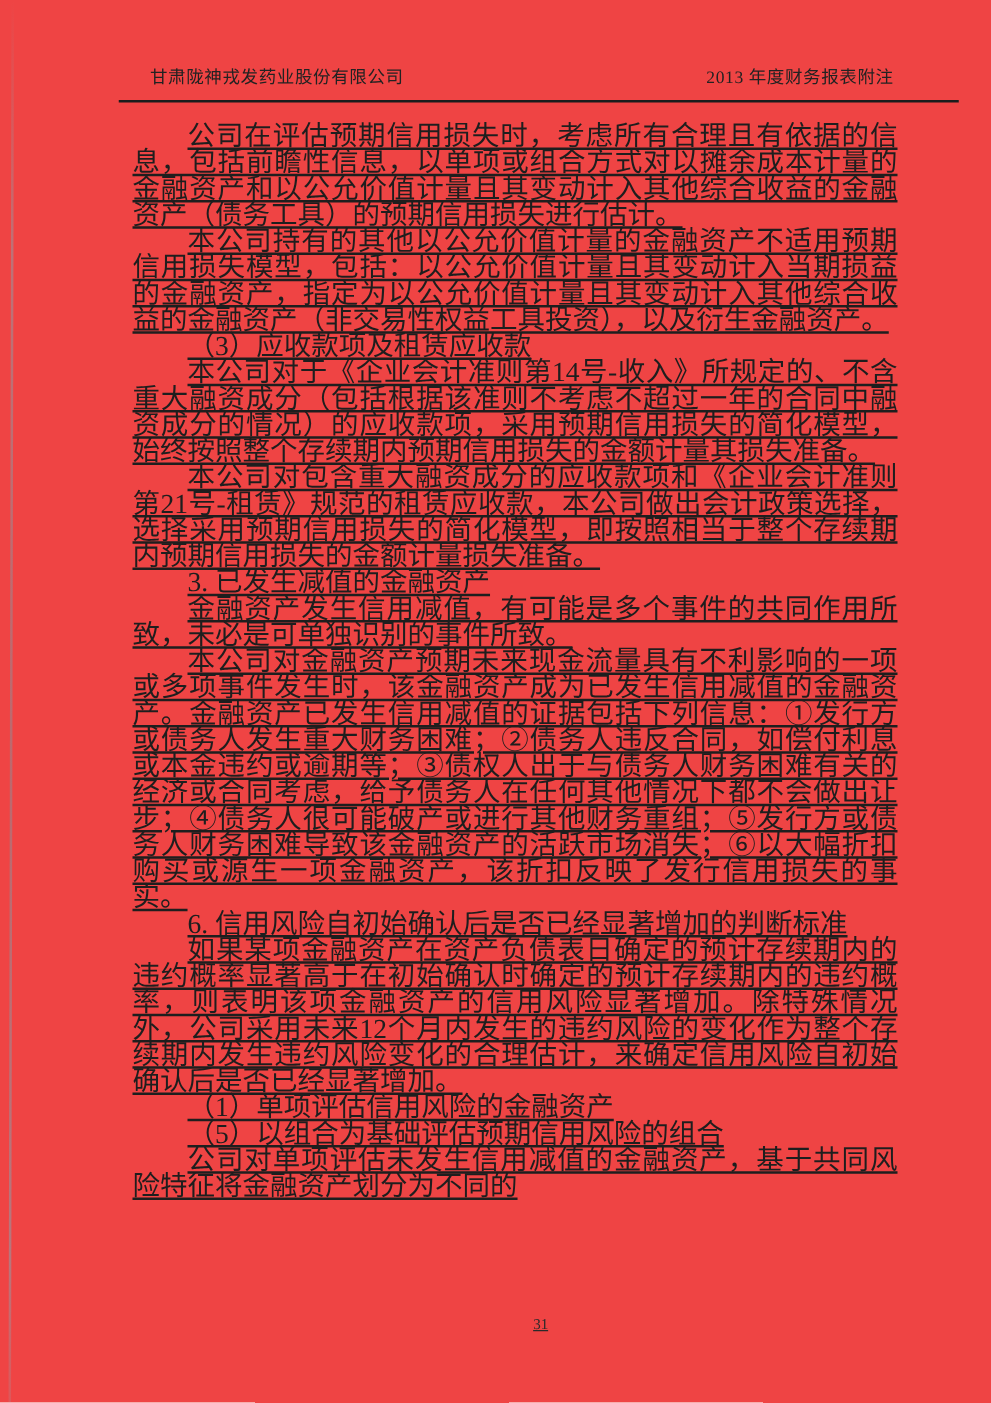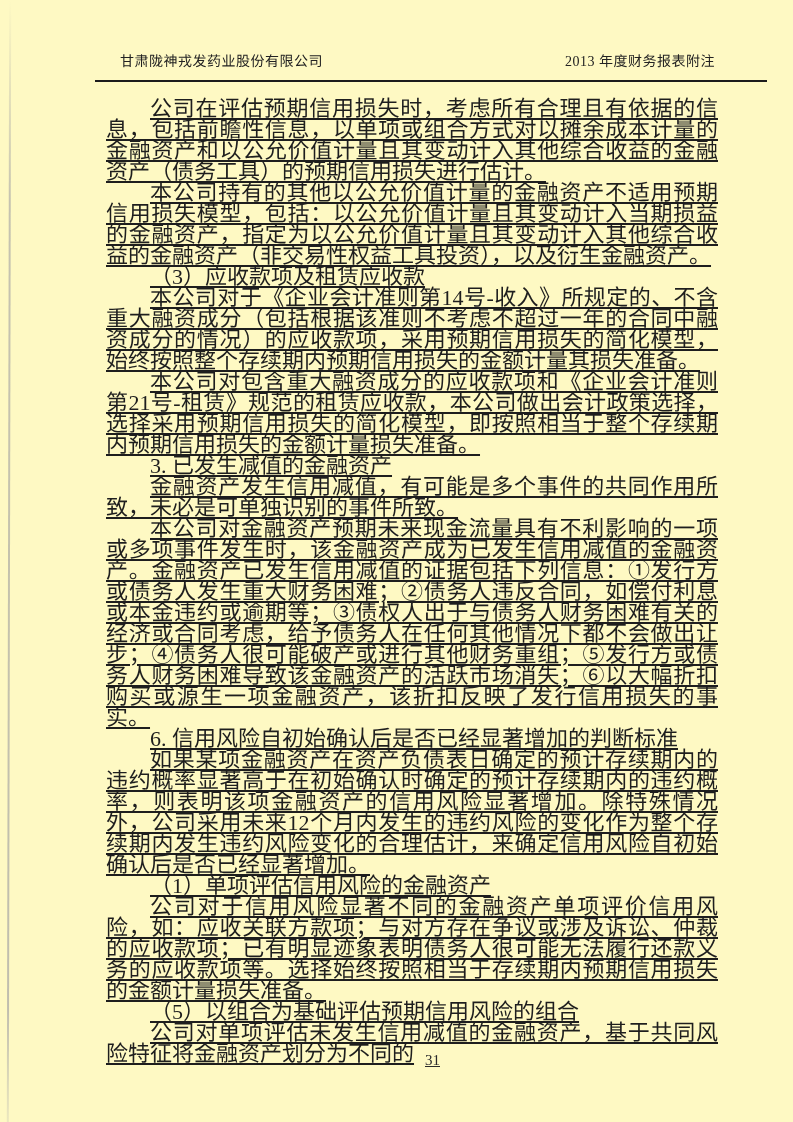--- a/index.html
+++ b/index.html
@@ -4,21 +4,21 @@
 <style>
   html, body {
     margin: 0;
     padding: 0;
     background: #ffffff;
   }
   .page {
     position: relative;
     width: 793px;
     height: 1122px;
-    background: #fef9c3;
+    background: #ef4444;
     font-family: "Liberation Serif", "DejaVu Serif", serif;
     color: #1b1b1b;
     overflow: hidden;
   }
   
   .scan-edge {
     position: absolute;
     left: 8px;
     top: 0;
     height: 1122px;
@@ -67,21 +67,21 @@
     margin: 0;
     padding: 0;
     text-indent: 2em;
   }
   .page-footer {
     position: absolute;
     top: 1052px;
     left: 105px;
     width: 655px;
     text-align: center;
-    font-size: 15px;
+    font-size: 12px;
     color: #2a2a2a;
     text-decoration: underline;
   }
 </style>
 </head>
 <body>
 
 <div class="page">
 
   <div class="scan-edge"></div>
@@ -98,21 +98,20 @@
     <p>本公司持有的其他以公允价值计量的金融资产不适用预期信用损失模型，包括：以公允价值计量且其变动计入当期损益的金融资产，指定为以公允价值计量且其变动计入其他综合收益的金融资产（非交易性权益工具投资），以及衍生金融资产。</p>
     <p>（3）应收款项及租赁应收款</p>
     <p>本公司对于《企业会计准则第14号-收入》所规定的、不含重大融资成分（包括根据该准则不考虑不超过一年的合同中融资成分的情况）的应收款项，采用预期信用损失的简化模型，始终按照整个存续期内预期信用损失的金额计量其损失准备。</p>
     <p>本公司对包含重大融资成分的应收款项和《企业会计准则第21号-租赁》规范的租赁应收款，本公司做出会计政策选择，选择采用预期信用损失的简化模型，即按照相当于整个存续期内预期信用损失的金额计量损失准备。</p>
     <p>3. 已发生减值的金融资产</p>
     <p>金融资产发生信用减值，有可能是多个事件的共同作用所致，未必是可单独识别的事件所致。</p>
     <p>本公司对金融资产预期未来现金流量具有不利影响的一项或多项事件发生时，该金融资产成为已发生信用减值的金融资产。金融资产已发生信用减值的证据包括下列信息：①发行方或债务人发生重大财务困难；②债务人违反合同，如偿付利息或本金违约或逾期等；③债权人出于与债务人财务困难有关的经济或合同考虑，给予债务人在任何其他情况下都不会做出让步；④债务人很可能破产或进行其他财务重组；⑤发行方或债务人财务困难导致该金融资产的活跃市场消失；⑥以大幅折扣购买或源生一项金融资产，该折扣反映了发行信用损失的事实。</p>
     <p>6. 信用风险自初始确认后是否已经显著增加的判断标准</p>
     <p>如果某项金融资产在资产负债表日确定的预计存续期内的违约概率显著高于在初始确认时确定的预计存续期内的违约概率，则表明该项金融资产的信用风险显著增加。除特殊情况外，公司采用未来12个月内发生的违约风险的变化作为整个存续期内发生违约风险变化的合理估计，来确定信用风险自初始确认后是否已经显著增加。</p>
     <p>（1）单项评估信用风险的金融资产</p>
-    <p>公司对于信用风险显著不同的金融资产单项评价信用风险，如：应收关联方款项；与对方存在争议或涉及诉讼、仲裁的应收款项；已有明显迹象表明债务人很可能无法履行还款义务的应收款项等。选择始终按照相当于存续期内预期信用损失的金额计量损失准备。</p>
     <p>（5）以组合为基础评估预期信用风险的组合</p>
     <p>公司对单项评估未发生信用减值的金融资产，基于共同风险特征将金融资产划分为不同的</p>
   </div>
 
   <div class="page-footer">
     <span>31</span>
   </div>
 
 </div>
 

